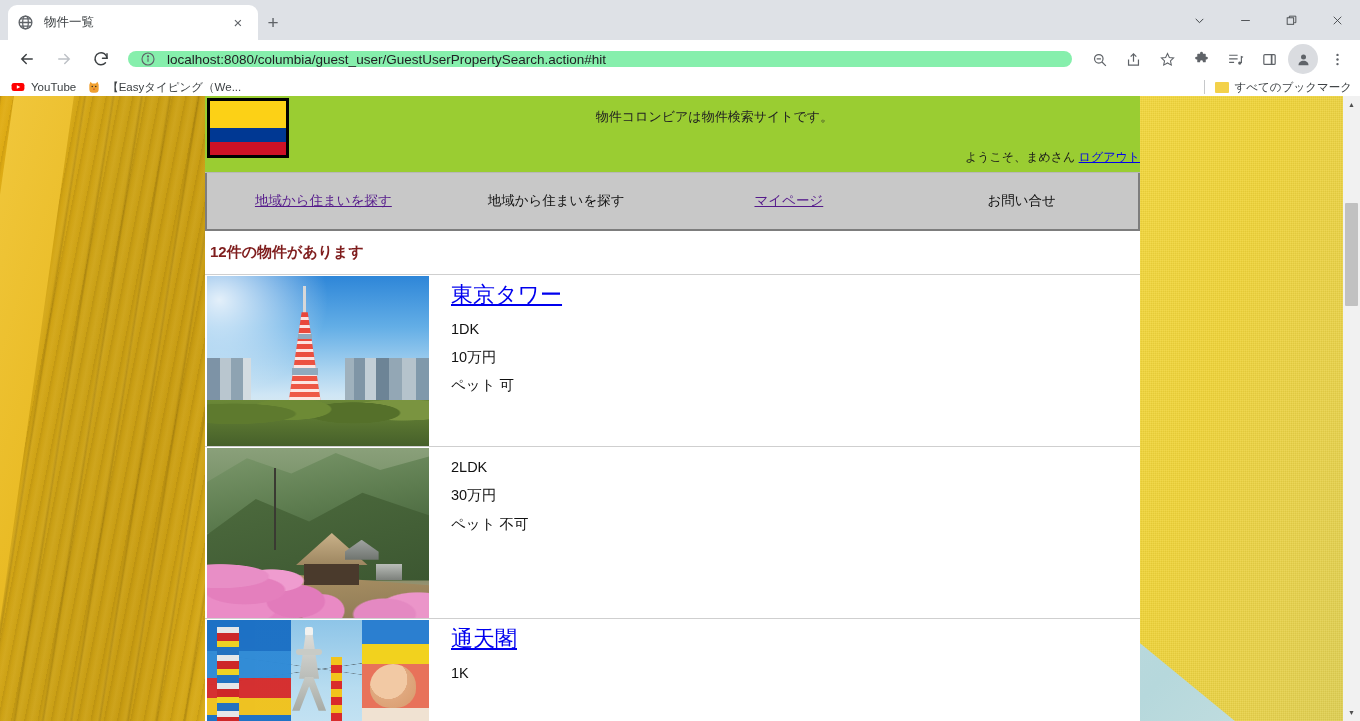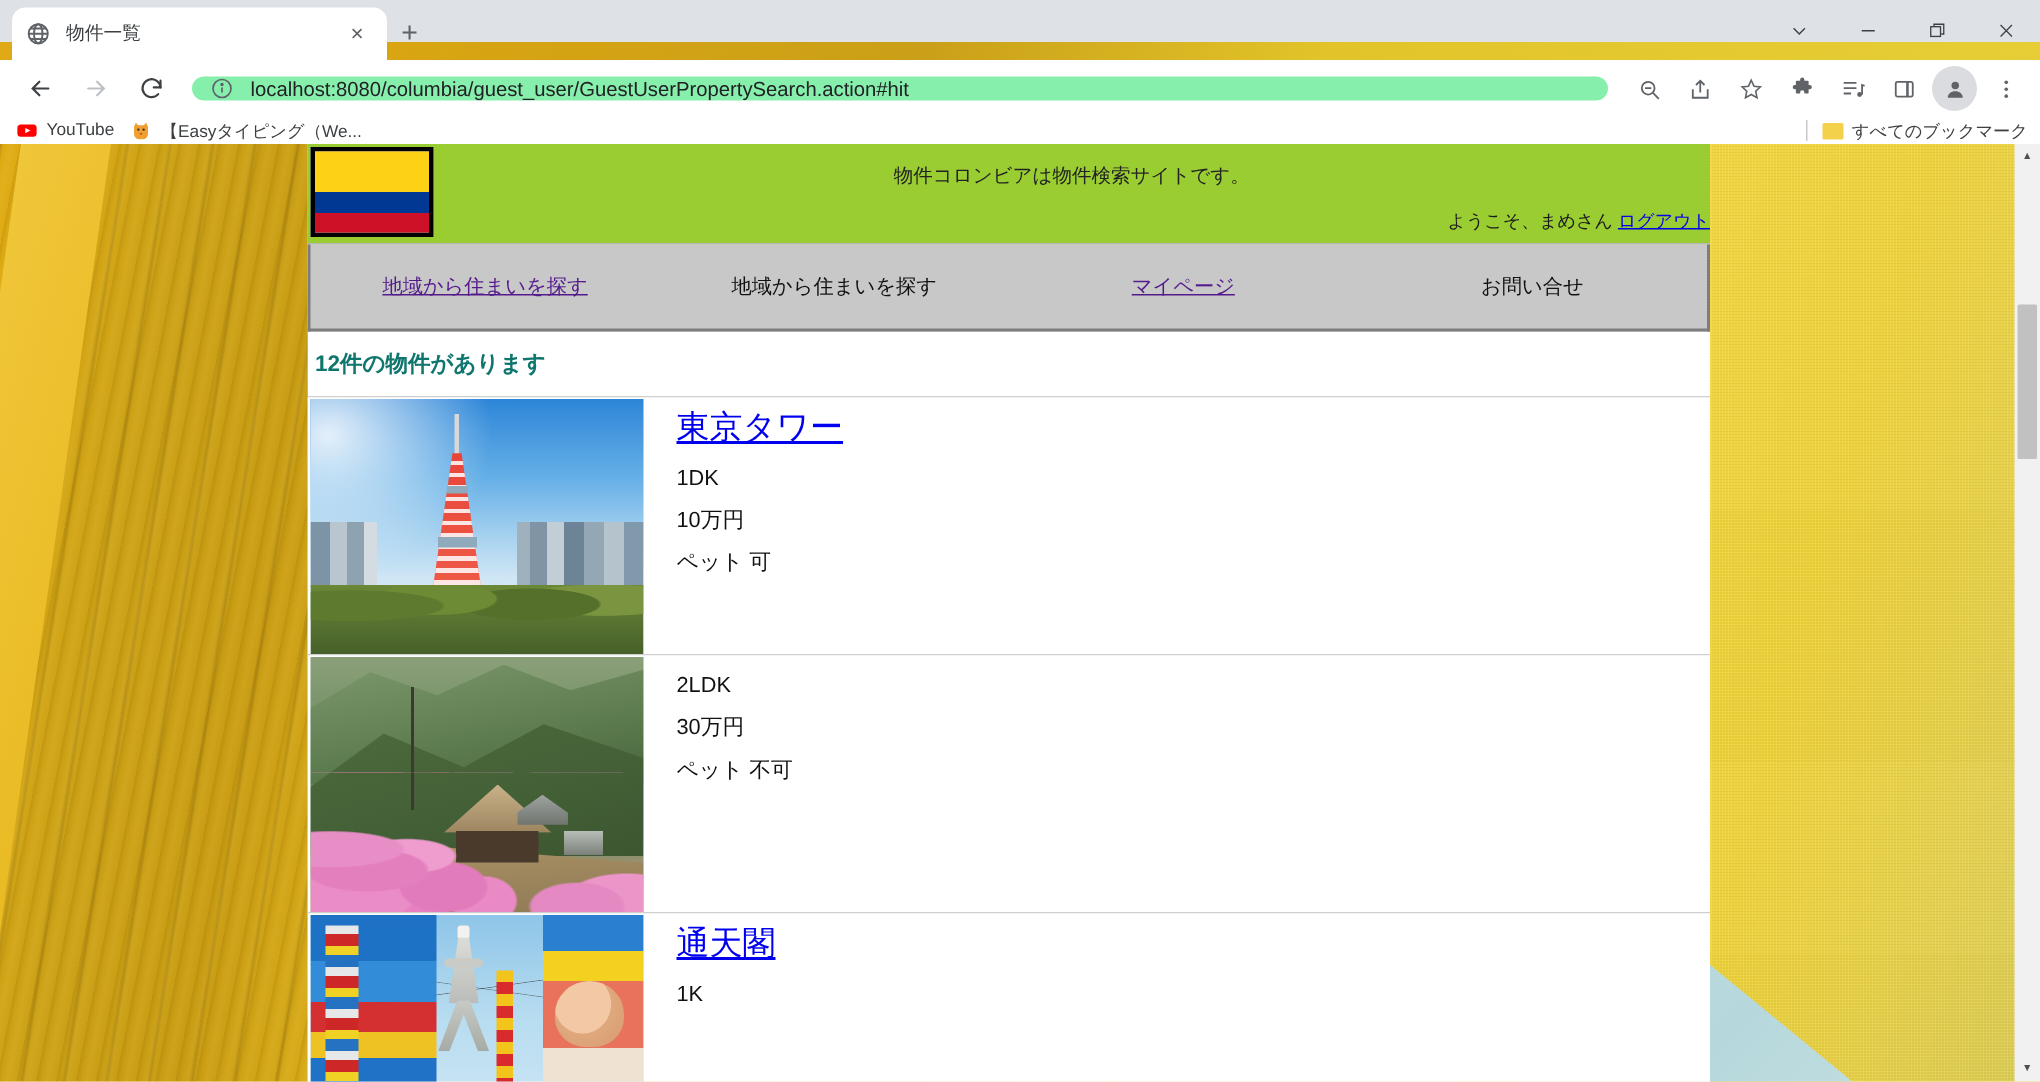--- a/index.html
+++ b/index.html
@@ -37,21 +37,21 @@
   }
   .wall-right .blue-corner {
     position:absolute; left:-10px; bottom:-10px; width:150px; height:160px;
     background: linear-gradient(135deg, #bcd9dd 0%, #b6d8dc 45%, #c3dee0 100%);
     clip-path: polygon(0% 100%, 0% 40%, 78% 100%);
   }
 
   
   #browser { position: absolute; left:0; top:0; width:1360px; height:96px; z-index:5; }
   .tabstrip {
-    position:absolute; left:0; top:0; width:1360px; height:28px;
+    position:absolute; left:0; top:0; width:1360px; height:40px;
     background:#dee1e6;
   }
   .tab {
     position:absolute; left:8px; top:5px; width:250px; height:35px;
     background:#ffffff; border-radius:9px 9px 0 0;
     display:flex; align-items:center; padding:0 9px;
   }
   .tab-fav { width:17px; height:17px; margin-right:10px; flex:0 0 auto; }
   .tab-title {
     font-size:12.5px; color:#3c4043; white-space:nowrap; overflow:hidden;
@@ -111,21 +111,21 @@
 
   
   #page {
     position:absolute; left:205px; top:96px; width:935px; height:625px;
     background:transparent; overflow:hidden; z-index:3;
   }
   .site {
     width:935px; background:#ffffff;
   }
   .site-top {
-    display:flex; height:67px; background:#9acd32; border-bottom:1px solid #b8b8b8;
+    display:flex; height:77px; background:#9acd32; border-bottom:1px solid #b8b8b8;
   }
   .flag-box {
     width:82px; height:60px; margin:2px 0 0 2px; border:3px solid #000;
     flex:0 0 auto; background:#fff;
   }
   .flag-y { height:50%; background:#fcd116; }
   .flag-b { height:25%; background:#003893; }
   .flag-r { height:25%; background:#ce1126; }
   .top-right { flex:1 1 auto; position:relative; }
   .tagline {
@@ -144,21 +144,21 @@
     border-bottom:2px solid #7d7d7d;
     display:flex; align-items:center;
   }
   .nav-cell {
     flex:1 1 0; text-align:center; font-size:13.5px; color:#111;
   }
   .nav-cell a { color:#551a8b; text-decoration:underline; }
 
   .count-bar {
     height:44px; display:flex; align-items:center; padding-left:5px;
-    font-size:15px; font-weight:bold; color:#0f766e;
+    font-size:15px; font-weight:bold; color:#7f1d1d;
     border-bottom:1px solid #cfcfcf;
   }
 
   .listing {
     display:flex; border-bottom:1px solid #cfcfcf; background:#fff;
   }
   .thumb {
     width:222px; height:170px; flex:0 0 auto; margin:1px 0 0 2px;
     position:relative; overflow:hidden;
   }

